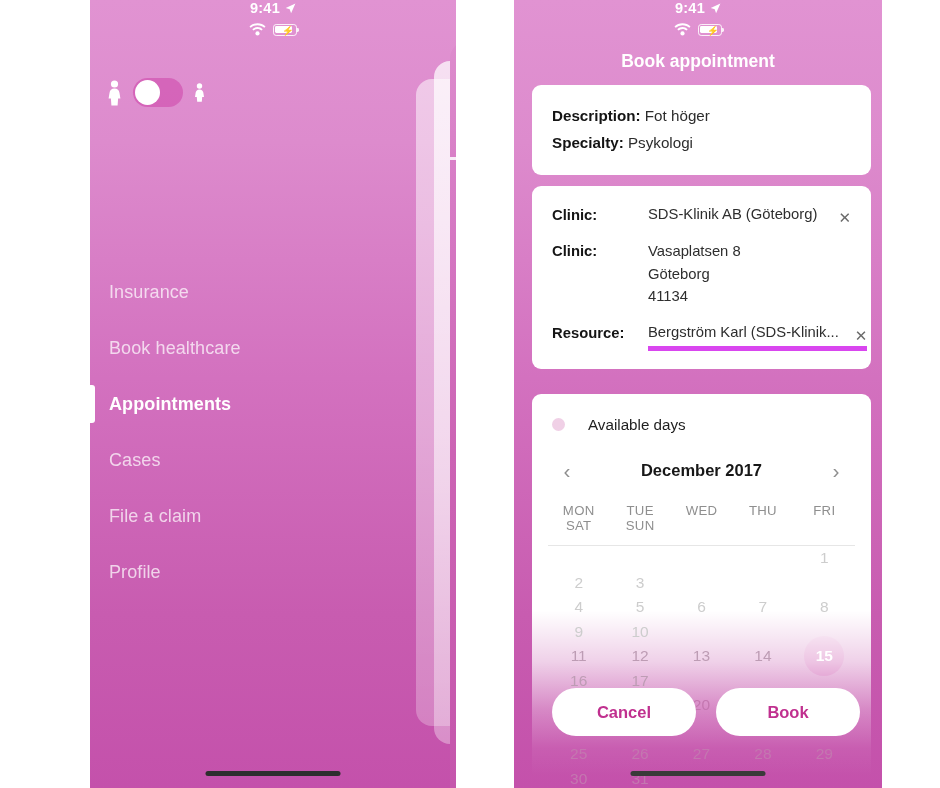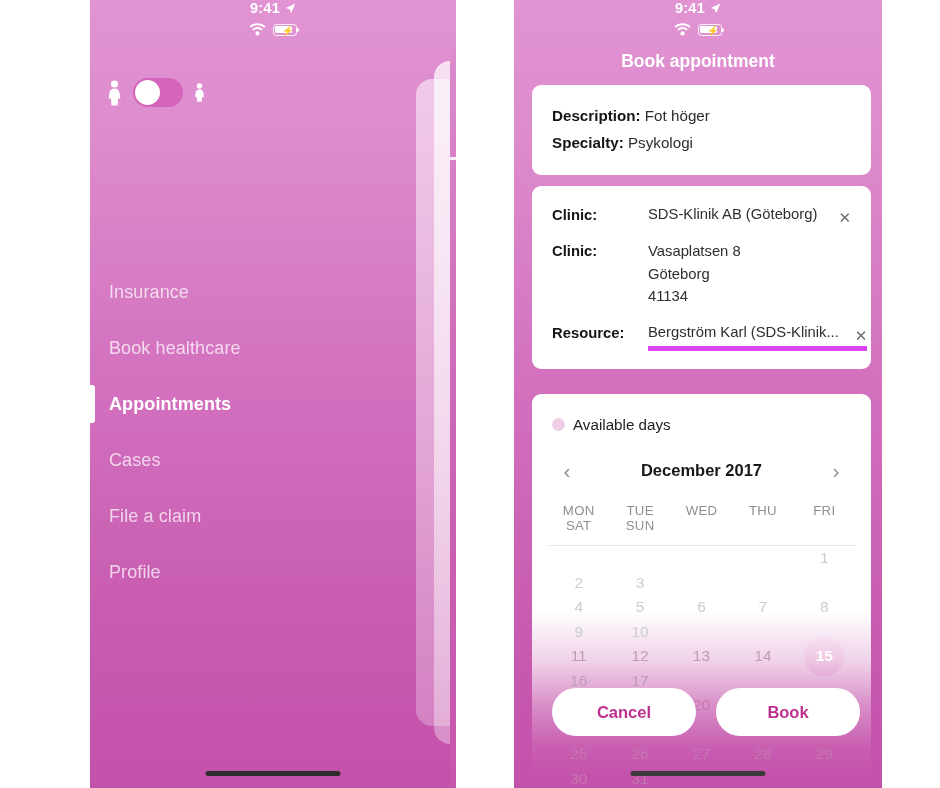--- a/index.html
+++ b/index.html
@@ -191,21 +191,21 @@
     top: 394px; bottom: 0; padding: 22px 16px 0 16px;
     border-radius: 9px 9px 0 0;
     background: linear-gradient(180deg,
         #ffffff 0%, #ffffff 55%,
         rgba(255,255,255,.72) 68%,
         rgba(255,255,255,.30) 80%,
         rgba(255,255,255,.06) 90%,
         rgba(255,255,255,0) 97%);
   }
   .avail-row {
-    display: flex; align-items: center; gap: 8px;
+    display: flex; align-items: center; gap: 23px;
     margin-bottom: 27px; padding-left: 4px;
   }
   .avail-dot {
     width: 13px; height: 13px; border-radius: 50%;
     background: #f0d0e6;
   }
   .avail-txt { font-size: 15.2px; color: #1f1f1f; }
   .cal-head {
     display: flex; align-items: center; justify-content: space-between;
     padding: 0 8px; margin-bottom: 22px;

